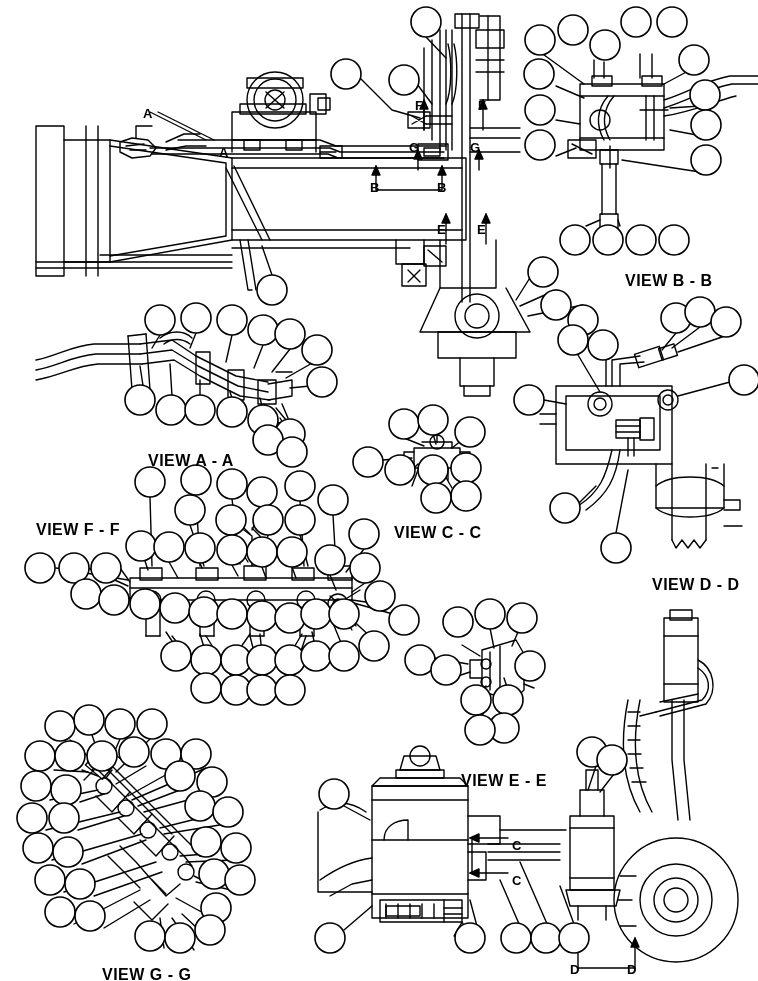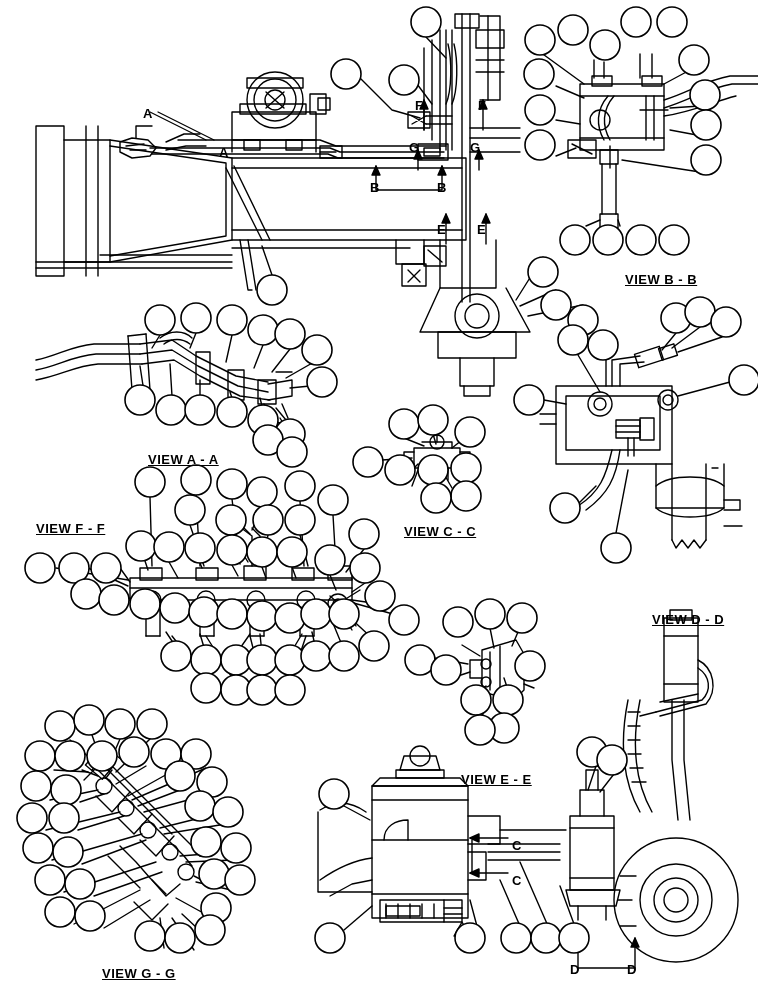--- a/index.html
+++ b/index.html
@@ -1,20 +1,20 @@
 <!DOCTYPE html>
 <html><head>
 <meta charset="utf-8">
 <style>
   html,body{margin:0;padding:0;background:#ffffff;}
   body{width:758px;height:981px;position:relative;overflow:hidden;
        font-family:"Liberation Sans", sans-serif;color:#000;}
   #sheet{position:absolute;left:0;top:0;width:758px;height:981px;}
   svg{position:absolute;left:0;top:0;width:758px;height:981px;}
-  .cap{position:absolute;font-weight:bold;font-size:13px;letter-spacing:.5px;white-space:nowrap;text-decoration:underline;}
+  .cap{position:absolute;font-weight:bold;font-size:16px;letter-spacing:.5px;white-space:nowrap;}
   .sec{position:absolute;font-weight:bold;font-size:13px;white-space:nowrap;}
 </style>
 </head>
 <body>
 
 <div id="sheet">
 
 <svg viewBox="0 0 758 981">
   <g fill="none" stroke="#000" stroke-width="1.4" stroke-linecap="round" stroke-linejoin="round">
 
@@ -623,22 +623,22 @@
         <circle cx="470" cy="938" r="15"></circle>
         <circle cx="516" cy="938" r="15"></circle>
         <circle cx="546" cy="938" r="15"></circle>
         <circle cx="574" cy="938" r="15"></circle>
       </g>
 </svg>
 
 <div class="cap" id="cap0" style="left: 625px; top: 272px;">VIEW B - B</div>
 <div class="cap" id="cap1" style="left: 148px; top: 452px;">VIEW A - A</div>
 <div class="cap" id="cap2" style="left: 36px; top: 521px;">VIEW F - F</div>
-<div class="cap" id="cap3" style="left: 394px; top: 524px; margin-left: 10px;">VIEW C - C</div>
-<div class="cap" id="cap4" style="left: 652px; top: 576px; margin-top: 36px;">VIEW D - D</div>
+<div class="cap" id="cap3" style="left: 394px; top: 524px;">VIEW C - C</div>
+<div class="cap" id="cap4" style="left: 652px; top: 576px;">VIEW D - D</div>
 <div class="cap" id="cap5" style="left: 461px; top: 772px;">VIEW E - E</div>
 <div class="cap" id="cap6" style="left: 102px; top: 966px;">VIEW G - G</div>
 
 <div class="sec" id="sec0" style="left: 143px; top: 106px;">A</div>
 <div class="sec" id="sec1" style="left: 219px; top: 145px;">A</div>
 <div class="sec" id="sec2" style="left: 415px; top: 98px;">F</div>
 <div class="sec" id="sec3" style="left: 478px; top: 98px;">F</div>
 <div class="sec" id="sec4" style="left: 409px; top: 140px;">G</div>
 <div class="sec" id="sec5" style="left: 470px; top: 140px;">G</div>
 <div class="sec" id="sec6" style="left: 370px; top: 180px;">B</div>

